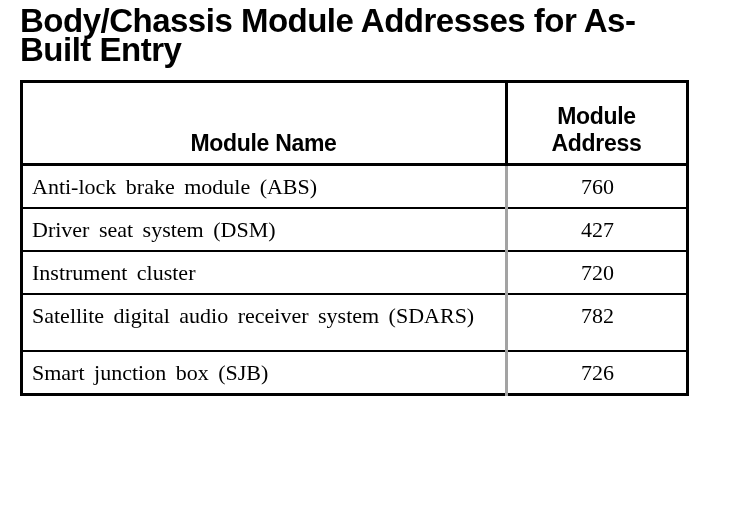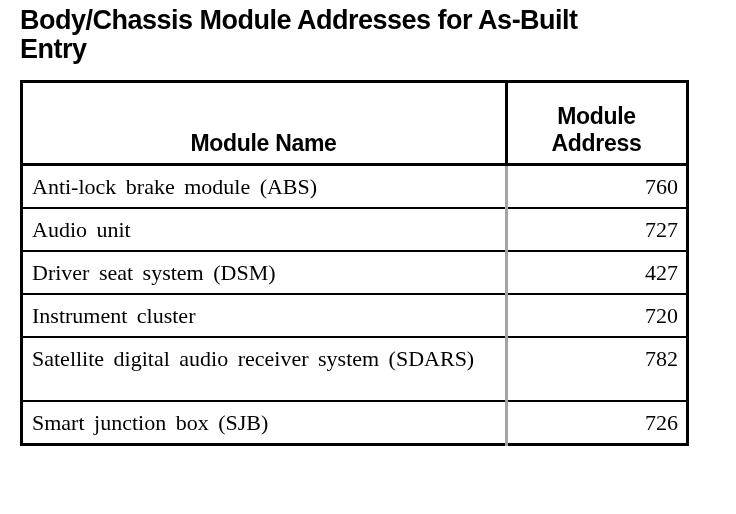--- a/index.html
+++ b/index.html
@@ -11,21 +11,21 @@
     color: #000000;
     overflow: hidden;
   }
   .title {
     position: absolute;
     left: 20px;
     top: 6px;
     width: 630px;
     font-family: "Liberation Sans", sans-serif;
     font-weight: bold;
-    font-size: 27px;
+    font-size: 33px;
     line-height: 29px;
     letter-spacing: -0.5px;
     color: #000000;
   }
   table.module-table {
     position: absolute;
     left: 20px;
     top: 80px;
     width: 666px;
     border-collapse: collapse;
@@ -51,22 +51,22 @@
     vertical-align: top;
     height: 42px;
     padding: 6px 8px 6px 9px;
     font-family: "Liberation Serif", "DejaVu Serif", serif;
     font-size: 22px;
     line-height: 29px;
     word-spacing: 4px;
     box-sizing: border-box;
   }
   table.module-table td.name { text-align: left; border-right: 3px solid #a3a3a3; }
-  table.module-table td.addr { text-align: right; }
-  tr.tall td { height: 64px; }
+  table.module-table td.addr { text-align: center; }
+  tr.tall td { height: 57px; }
 </style>
 </head>
 <body>
 
 <div class="page">
 
   <div class="title">Body/Chassis Module Addresses for As-Built Entry</div>
 
   <table class="module-table">
     <colgroup>
@@ -78,24 +78,20 @@
         <th>Module Name</th>
         <th>Module Address</th>
       </tr>
     </thead>
     <tbody>
       <tr>
         <td class="name">Anti-lock brake module (ABS)</td>
         <td class="addr">760</td>
       </tr>
       <tr>
-        <td class="name">Audio unit</td>
-        <td class="addr">727</td>
-      </tr>
-      <tr>
         <td class="name">Driver seat system (DSM)</td>
         <td class="addr">427</td>
       </tr>
       <tr>
         <td class="name">Instrument cluster</td>
         <td class="addr">720</td>
       </tr>
       <tr class="tall">
         <td class="name">Satellite digital audio receiver system (SDARS)</td>
         <td class="addr">782</td>

